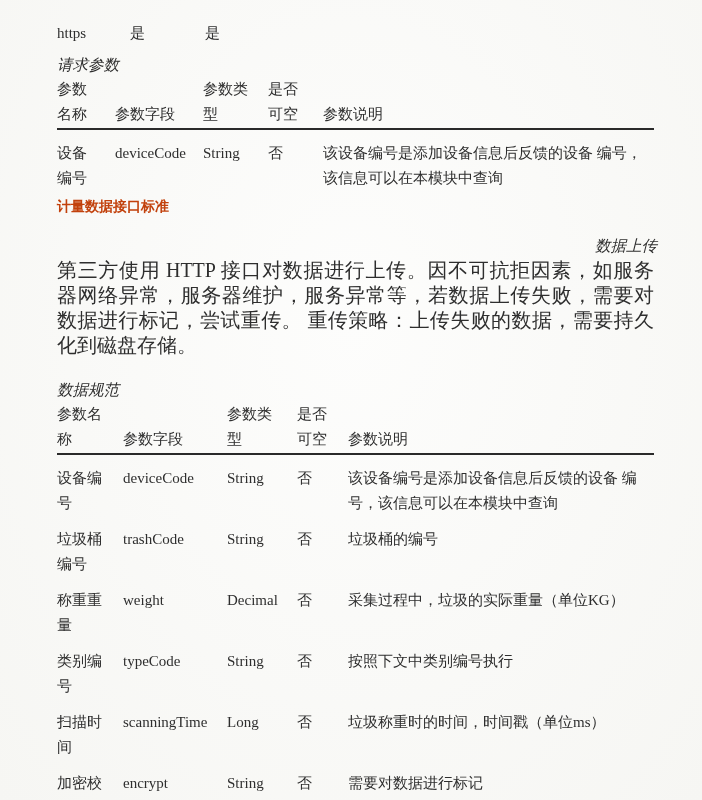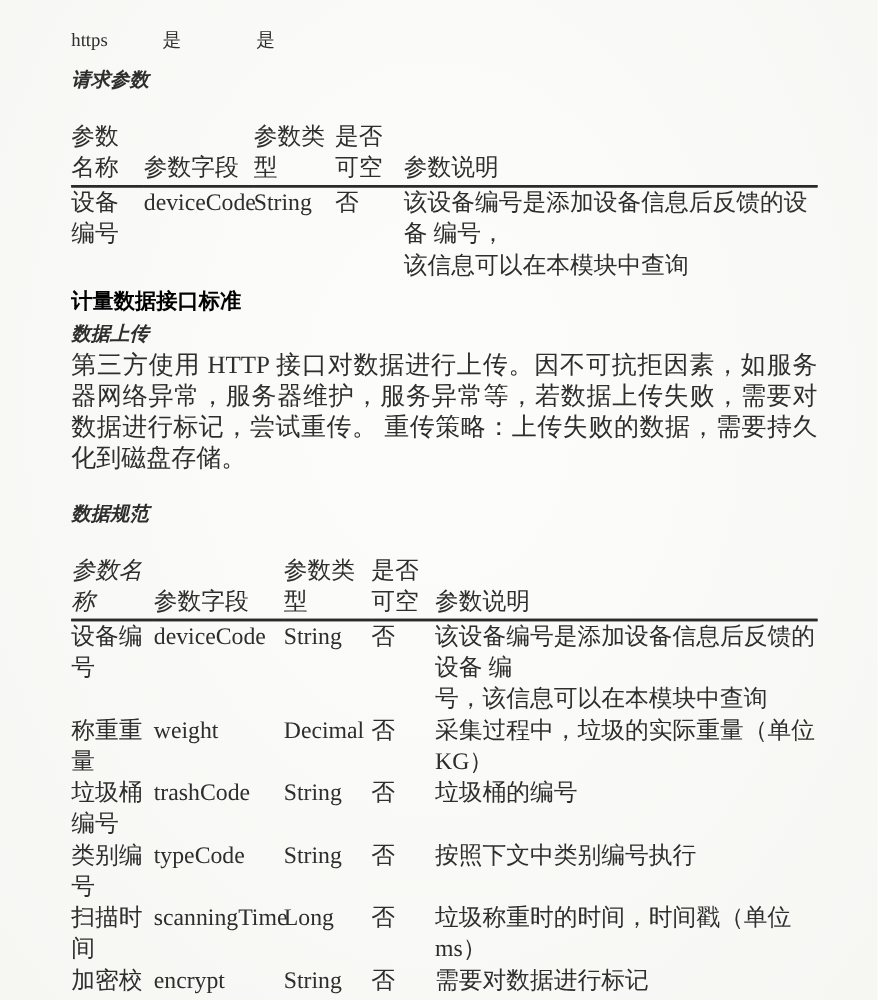--- a/index.html
+++ b/index.html
@@ -18,65 +18,63 @@
   .top-row { height: 25px; white-space: nowrap; }
   .top-row .c1 { display: inline-block; width: 73px; }
   .top-row .c2 { display: inline-block; width: 75px; }
   .top-row .c3 { display: inline-block; }
 
   .h-italic {
     font-style: italic;
     font-size: 15.5px;
     margin-top: 7px;
     line-height: 24px;
-    font-weight: bold;
   }
   .h-bold {
     font-weight: bold;
-    font-size: 17px;
+    font-size: 14px;
     line-height: 26px;
     margin-top: 3px;
-    color: #000000;
+    color: #c2410c;
   }
   .para {
     width: 597px;
     font-size: 20px;
     line-height: 25px;
     text-align: justify;
     margin-top: 0;
   }
 
   table.params {
     border-collapse: collapse;
     table-layout: fixed;
     width: 597px;
-    font-size: 19px;
+    font-size: 15px;
     line-height: 25px;
-    margin-top: 20px;
   }
   table.params th, table.params td {
     padding: 0;
     text-align: left;
     font-weight: normal;
     vertical-align: top;
     white-space: pre-line;
   }
   table.params thead th {
     vertical-align: bottom;
     border-bottom: 2px solid #2a2a2a;
     padding-bottom: 1px;
   }
-  table.params tbody td { padding-top: 0; }
+  table.params tbody td { padding-top: 11px; }
   
   .t1 .w-name  { width: 58px; }
   .t1 .w-field { width: 88px; }
   .t1 .w-type  { width: 65px; }
   .t1 .w-null  { width: 55px; }
   
-  .t2 .w-name  { width: 66px; font-style: italic; }
+  .t2 .w-name  { width: 66px; }
   .t2 .w-field { width: 104px; }
   .t2 .w-type  { width: 70px; }
   .t2 .w-null  { width: 51px; }
 
   .code-line { font-size: 15px; line-height: 20px; }
 </style>
 </head>
 <body>
 
 <div class="page">
@@ -108,21 +106,21 @@
         <td>String</td>
         <td>否</td>
         <td>该设备编号是添加设备信息后反馈的设备 编号，
 该信息可以在本模块中查询</td>
       </tr>
     </tbody>
   </table>
 
   <div class="h-bold">计量数据接口标准</div>
 
-  <div class="h-italic" style="margin-top:2px;">数据上传</div>
+  <div class="h-italic" style="margin-top:14px;text-align:right;">数据上传</div>
 
   <p class="para">第三方使用 HTTP 接口对数据进行上传。因不可抗拒因素，如服务器网络异常，服务器维护，服务异常等，若数据上传失败，需要对数据进行标记，尝试重传。 重传策略：上传失败的数据，需要持久化到磁盘存储。</p>
 
   <div class="h-italic" style="margin-top:18px;">数据规范</div>
 
   <table class="params t2">
     <thead>
       <tr>
         <th class="w-name">参数名
 称</th>
@@ -138,34 +136,34 @@
       <tr>
         <td>设备编
 号</td>
         <td>deviceCode</td>
         <td>String</td>
         <td>否</td>
         <td>该设备编号是添加设备信息后反馈的设备 编
 号，该信息可以在本模块中查询</td>
       </tr>
       <tr>
+        <td>垃圾桶
+编号</td>
+        <td>trashCode</td>
+        <td>String</td>
+        <td>否</td>
+        <td>垃圾桶的编号</td>
+      </tr>
+      <tr>
         <td>称重重
 量</td>
         <td>weight</td>
         <td>Decimal</td>
         <td>否</td>
         <td>采集过程中，垃圾的实际重量（单位KG）</td>
-      </tr>
-      <tr>
-        <td>垃圾桶
-编号</td>
-        <td>trashCode</td>
-        <td>String</td>
-        <td>否</td>
-        <td>垃圾桶的编号</td>
       </tr>
       <tr>
         <td>类别编
 号</td>
         <td>typeCode</td>
         <td>String</td>
         <td>否</td>
         <td>按照下文中类别编号执行</td>
       </tr>
       <tr>

